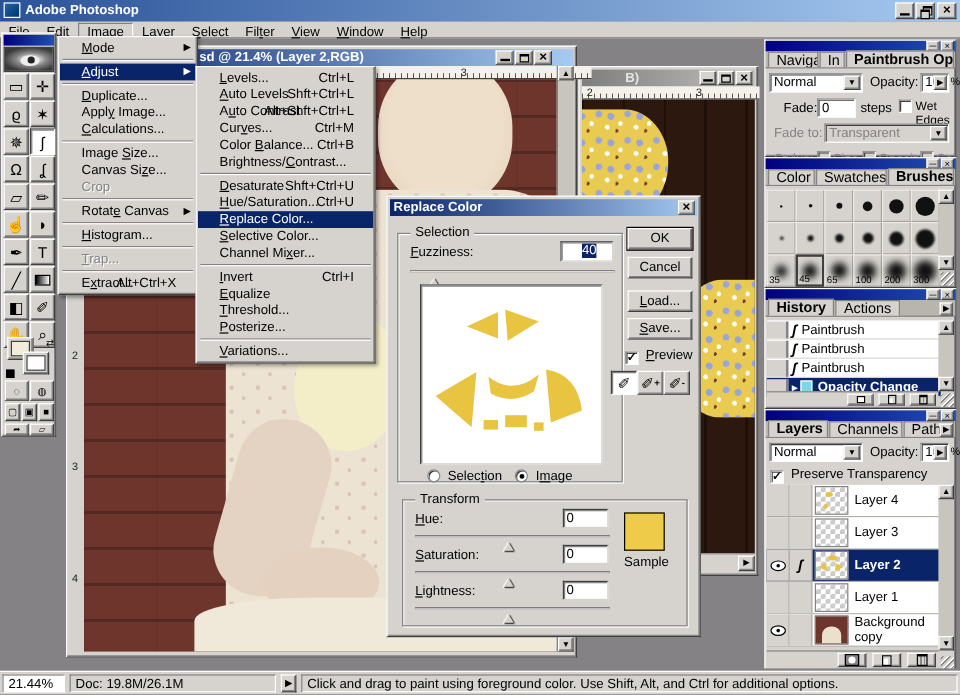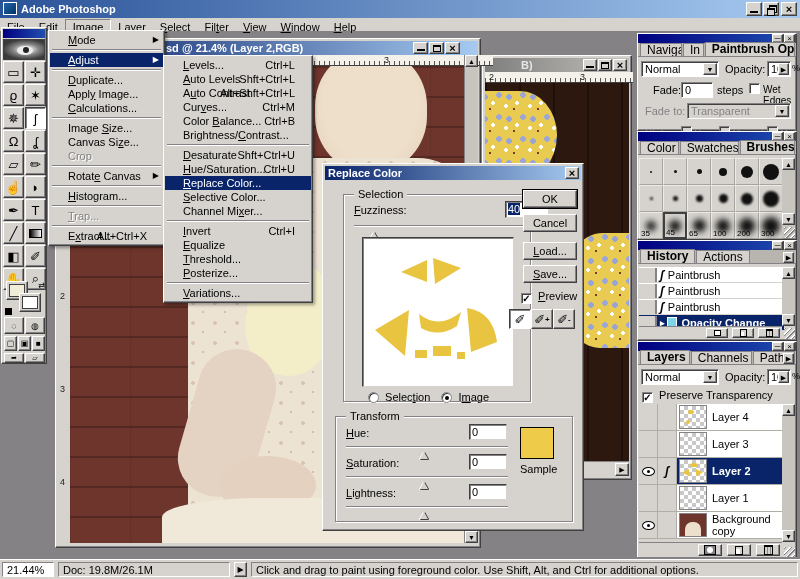--- a/index.html
+++ b/index.html
@@ -322,24 +322,24 @@
     </div>
 
   <div class="abs out" style="left:322px;top:163px;width:262px;height:368px;">
     <div class="abs tb-doc" style="left:2px;top:2px;right:2px;height:14px;text-decoration:underline;">
       <span class="abs" style="left:3px;top:1px;">Replace Color</span>
       <div class="abs wbtn" style="right:2px;top:1px;width:14px;height:12px;">
           <span class="i-x">×</span>
         </div>
     </div>
 
-    <div class="abs grp" style="left:20px;top:30px;width:188px;height:208px;">
+    <div class="abs grp" style="left:8px;top:30px;width:188px;height:208px;">
       <span class="grp-lab">Selection</span>
       <span class="abs" style="left:10px;top:9px;"><u>F</u>uzziness:</span>
-      <div class="abs field" style="left:135px;top:6px;width:44px;height:17px;line-height:15px;padding-left:2px;margin-left:26px;"><span style="background:#0a246a;color:#fff;">40</span></div>
+      <div class="abs field" style="left:135px;top:6px;width:44px;height:17px;line-height:15px;padding-left:17px;"><span style="background:#0a246a;color:#fff;">40</span></div>
       <div class="abs strack" style="left:10px;top:30px;width:170px;"></div>
       <div class="sthumb" style="left:26px;top:33px;"></div>
       <div class="abs field" style="left:18px;top:42px;width:152px;height:150px;background:#fff;">
         <svg width="150" height="148" viewBox="0 0 150 148">
           <g fill="#e9c440">
             <polygon points="38,34 64,22 64,44"></polygon>
             <polygon points="70,20 98,30 72,46"></polygon>
             <polygon points="12,92 46,72 42,118"></polygon>
             <path d="M104,70 q26,4 30,34 l-26,10 z"></path>
             <path d="M56,76 q20,16 42,-2 l-4,14 q-18,12 -36,2 z"></path>

